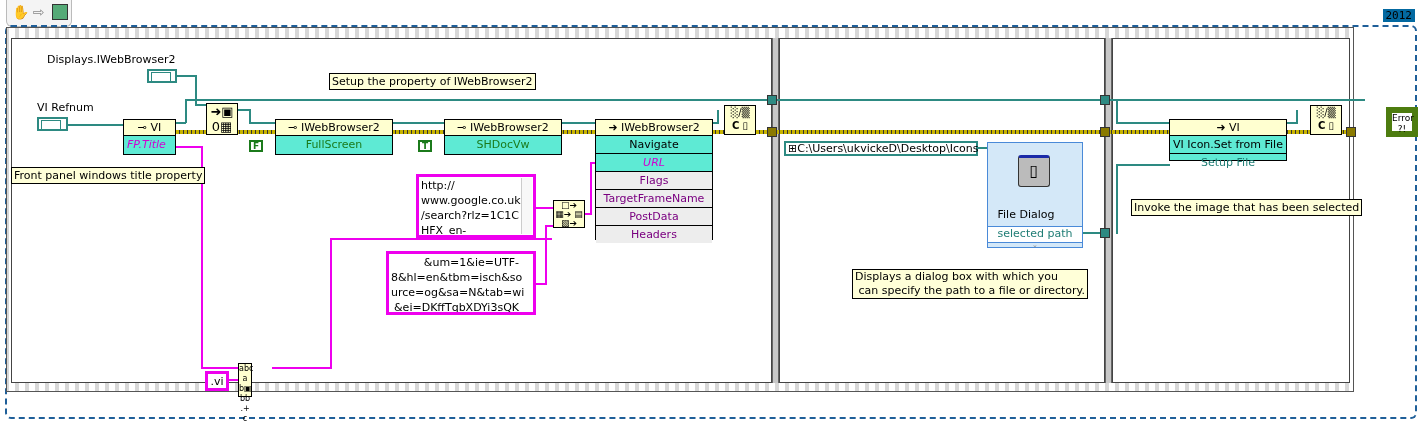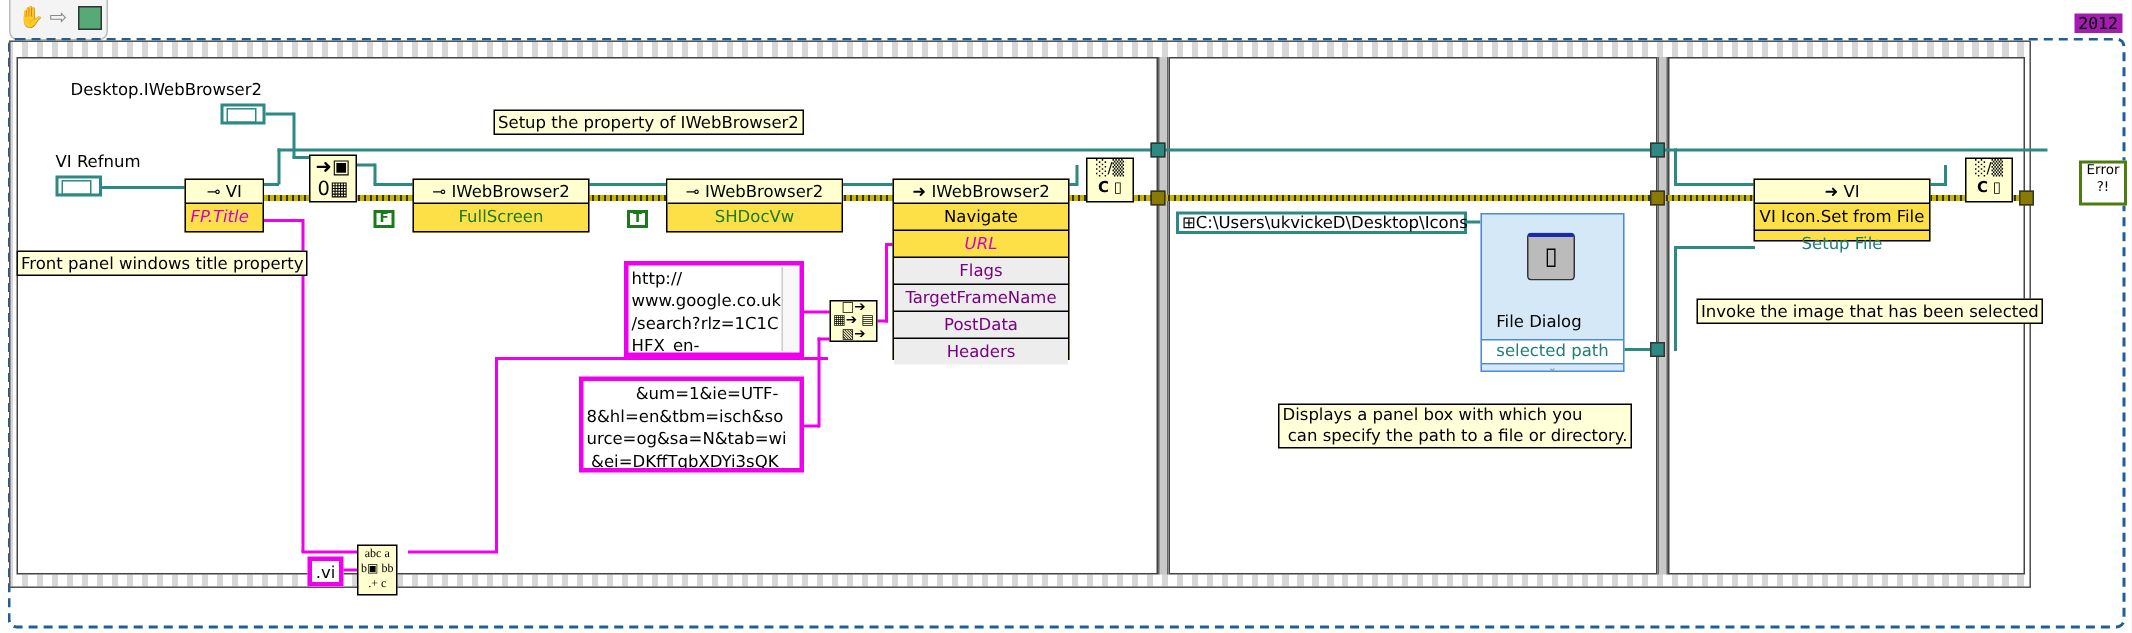--- a/index.html
+++ b/index.html
@@ -3,30 +3,30 @@
 <meta charset="utf-8">
 <style>
   html,body{margin:0;padding:0;background:#fff;}
   body{width:1421px;height:422px;position:relative;overflow:hidden;font-family:"DejaVu Sans",sans-serif;font-size:11px;color:#000;}
   .abs{position:absolute;}
   .toolbar{left:6px;top:0;width:64px;height:26px;border:1px solid #bbb;border-top:none;border-radius:0 0 6px 6px;background:#f4f4f4;}
   .tb-hand{left:5px;top:4px;width:16px;height:16px;font-size:14px;line-height:16px;}
   .tb-arrow{left:26px;top:5px;width:14px;height:14px;font-size:14px;line-height:14px;color:#888;}
   .tb-vi{left:45px;top:4px;width:16px;height:16px;background:#5a7;border:1px solid #333;box-sizing:border-box;}
   .dash-outer{left:5px;top:25px;width:1412px;height:394px;border:2px dashed #1f5f99;border-radius:6px;box-sizing:border-box;}
-  .year{right:6px;top:9px;padding:0 3px;background:#a21caf;font-size:11px;font-family:"DejaVu Sans Mono",monospace;}
+  .year{right:6px;top:9px;padding:0 3px;background:#0369a1;font-size:11px;font-family:"DejaVu Sans Mono",monospace;}
   .seq{left:6px;top:27px;width:1348px;height:365px;background:#d8d8d8;border:1px solid #555;box-sizing:border-box;
        background-image:repeating-linear-gradient(90deg,#d8d8d8 0 2px,#fff 2px 8px,#d8d8d8 8px 10px);}
   .frame{top:10px;height:345px;background:#fff;border:1px solid #444;box-sizing:border-box;}
   .divider{top:10px;width:7px;height:345px;background:#c8c8c8;border-left:1px solid #666;border-right:1px solid #666;box-sizing:border-box;}
   .label{font-size:11px;color:#000;white-space:nowrap;}
   .ctrl{height:14px;border:2px solid #2d8a82;background:#fff;box-sizing:border-box;}
   .ctrl .inner{position:absolute;left:2px;top:1px;width:18px;height:8px;border:1px solid #2d8a82;}
   .note{background:#ffffd8;border:1px solid #000;padding:0 2px;font-size:11px;line-height:15px;white-space:nowrap;}
-  .node{background:#fde047;border:1px solid #000;box-sizing:border-box;}
+  .node{background:#5eead4;border:1px solid #000;box-sizing:border-box;}
   .node-head{background:#ffffd0;border-bottom:1px solid #000;height:15px;text-align:center;line-height:15px;font-size:11px;}
   .node-row{height:17px;line-height:17px;text-align:center;border-bottom:1px solid #000;font-size:11px;}
   .node-row:last-child{border-bottom:none;}
   .row-in{background:#ededed;}
   .teal{color:#1f7d75;}
   .green{color:#1b7a1b;}
   .pink{color:#d000d0;font-style:italic;}
   .purple{color:#7a0080;}
   .smallfn{background:#ffffd0;border:1px solid #000;box-sizing:border-box;font-size:9px;line-height:10px;}
   .bool{width:14px;height:12px;border:2px solid #1b7a1b;color:#1b7a1b;font-size:9px;font-weight:bold;text-align:center;line-height:9px;box-sizing:border-box;background:#fff;}
@@ -86,21 +86,21 @@
 <div class="abs wire-pink" style="left:330px;top:238px;width:2px;height:130px;"></div>
 <div class="abs wire-pink" style="left:330px;top:238px;width:222px;height:2px;"></div>
 <div class="abs wire-pink" style="left:536px;top:207px;width:18px;height:2px;"></div>
 <div class="abs wire-pink" style="left:536px;top:283px;width:10px;height:2px;"></div>
 <div class="abs wire-pink" style="left:545px;top:225px;width:2px;height:60px;"></div>
 <div class="abs wire-pink" style="left:545px;top:225px;width:10px;height:2px;"></div>
 <div class="abs wire-pink" style="left:584px;top:213px;width:8px;height:2px;"></div>
 <div class="abs wire-pink" style="left:590px;top:162px;width:2px;height:53px;"></div>
 <div class="abs wire-pink" style="left:590px;top:162px;width:8px;height:2px;"></div>
 
-<div class="abs label" style="left:47px;top:53px;">Desktop.IWebBrowser2</div>
+<div class="abs label" style="left:47px;top:53px;">Displays.IWebBrowser2</div>
 <div class="abs ctrl" style="left:147px;top:69px;width:30px;">
     <div class="inner"></div>
   </div>
 
 <div class="abs label" style="left:37px;top:101px;">VI Refnum</div>
 <div class="abs ctrl" style="left:37px;top:117px;width:31px;">
     <div class="inner"></div>
   </div>
 
 <div class="abs node" style="left:123px;top:119px;width:53px;height:36px;">
@@ -143,52 +143,52 @@
 /search?rlz=1C1C
 HFX_en-<span class="scroll"></span></div>
 <div class="abs strconst" style="left:386px;top:251px;width:150px;height:64px;text-align:right;">&amp;um=1&amp;ie=UTF-
 8&amp;hl=en&amp;tbm=isch&amp;so
 urce=og&amp;sa=N&amp;tab=wi
 &amp;ei=DKffTqbXDYi3sQK</div>
 
 <div class="abs smallfn" style="left:553px;top:200px;width:32px;height:28px;text-align:center;font-size:9px;line-height:9px;">□➔<br>▦➔ ▤<br>▧➔</div>
 
 <div class="abs strconst" style="left:205px;top:371px;width:24px;height:20px;padding:0 1px;text-align:center;">.vi</div>
-<div class="abs smallfn" style="left:238px;top:363px;width:27px;height:34px;text-align:center;font-size:8px;line-height:10px;font-family:Liberation Serif, serif;">abc a<br>b▣ bb<br>.+ c</div>
+<div class="abs smallfn" style="left:238px;top:363px;width:14px;height:34px;text-align:center;font-size:8px;line-height:10px;">abc a<br>b▣ bb<br>.+ c</div>
 
 <div class="abs tunnel" style="left:767px;top:95px;background:#2d8a82;"></div>
 <div class="abs tunnel" style="left:767px;top:127px;background:#8a7a00;"></div>
 
 <div class="abs" style="left:784px;top:141px;width:194px;height:15px;border:2px solid #2d8a82;box-sizing:border-box;background:#fff;font-size:11px;line-height:11px;padding-left:2px;white-space:nowrap;">
   <span>⊞</span><span>C:\Users\ukvickeD\Desktop\Icons</span>
 </div>
 <div class="abs wire-teal" style="left:977px;top:147px;width:10px;height:2px;"></div>
 
 <div class="abs express" style="left:987px;top:142px;width:96px;height:106px;">
   <div class="abs" style="left:30px;top:12px;width:32px;height:32px;background:#bbb;border:1px solid #333;border-top:3px solid #1a2aa8;border-radius:3px;box-sizing:border-box;text-align:center;line-height:26px;font-size:16px;">▯</div>
   <div class="abs" style="left:0;top:65px;width:76px;text-align:center;font-size:11px;">File Dialog</div>
   <div class="abs teal" style="left:0;top:83px;width:94px;height:15px;border-top:1px solid #4a8ad8;border-bottom:1px solid #4a8ad8;background:#fff;text-align:center;line-height:14px;font-size:11px;">selected path</div>
   <div class="abs" style="left:0;top:98px;width:94px;text-align:center;font-size:7px;color:#888;">⌄</div>
 </div>
 <div class="abs wire-teal" style="left:1083px;top:232px;width:22px;height:2px;"></div>
 <div class="abs wire-teal" style="left:1116px;top:164px;width:2px;height:70px;"></div>
 <div class="abs wire-teal" style="left:1116px;top:164px;width:54px;height:2px;"></div>
 
-<div class="abs note" style="left:852px;top:269px;white-space:pre;line-height:14px;">Displays a panel box with which you
+<div class="abs note" style="left:852px;top:269px;white-space:pre;line-height:14px;">Displays a dialog box with which you
  can specify the path to a file or directory.</div>
 
 <div class="abs tunnel" style="left:1100px;top:95px;background:#2d8a82;"></div>
 <div class="abs tunnel" style="left:1100px;top:127px;background:#8a7a00;"></div>
 <div class="abs tunnel" style="left:1100px;top:228px;background:#2d8a82;"></div>
 
 <div class="abs node" style="left:1169px;top:119px;width:118px;height:42px;">
   <div class="node-head">➜ <span>VI</span></div>
   <div class="node-row">VI Icon.Set from File</div>
   <div class="node-row teal">Setup File</div>
 </div>
 <div class="abs note" style="left:1131px;top:199px;">Invoke the image that has been selected</div>
 
 <div class="abs smallfn" style="left:1310px;top:105px;width:32px;height:30px;text-align:center;font-size:10px;line-height:13px;">░/▒<br><b>C</b> ▯</div>
 
 <div class="abs tunnel" style="left:1346px;top:127px;background:#8a7a00;"></div>
 
-<div class="abs" style="left:1386px;top:107px;width:32px;height:30px;border:2px solid #4d7c0f;background:#fff;box-sizing:border-box;text-align:center;font-size:9px;line-height:11px;white-space:pre;">Error
+<div class="abs" style="left:1386px;top:107px;width:32px;height:30px;border:6px solid #4d7c0f;background:#fff;box-sizing:border-box;text-align:center;font-size:9px;line-height:11px;white-space:pre;">Error
 ?!</div>
 
 </body></html>

